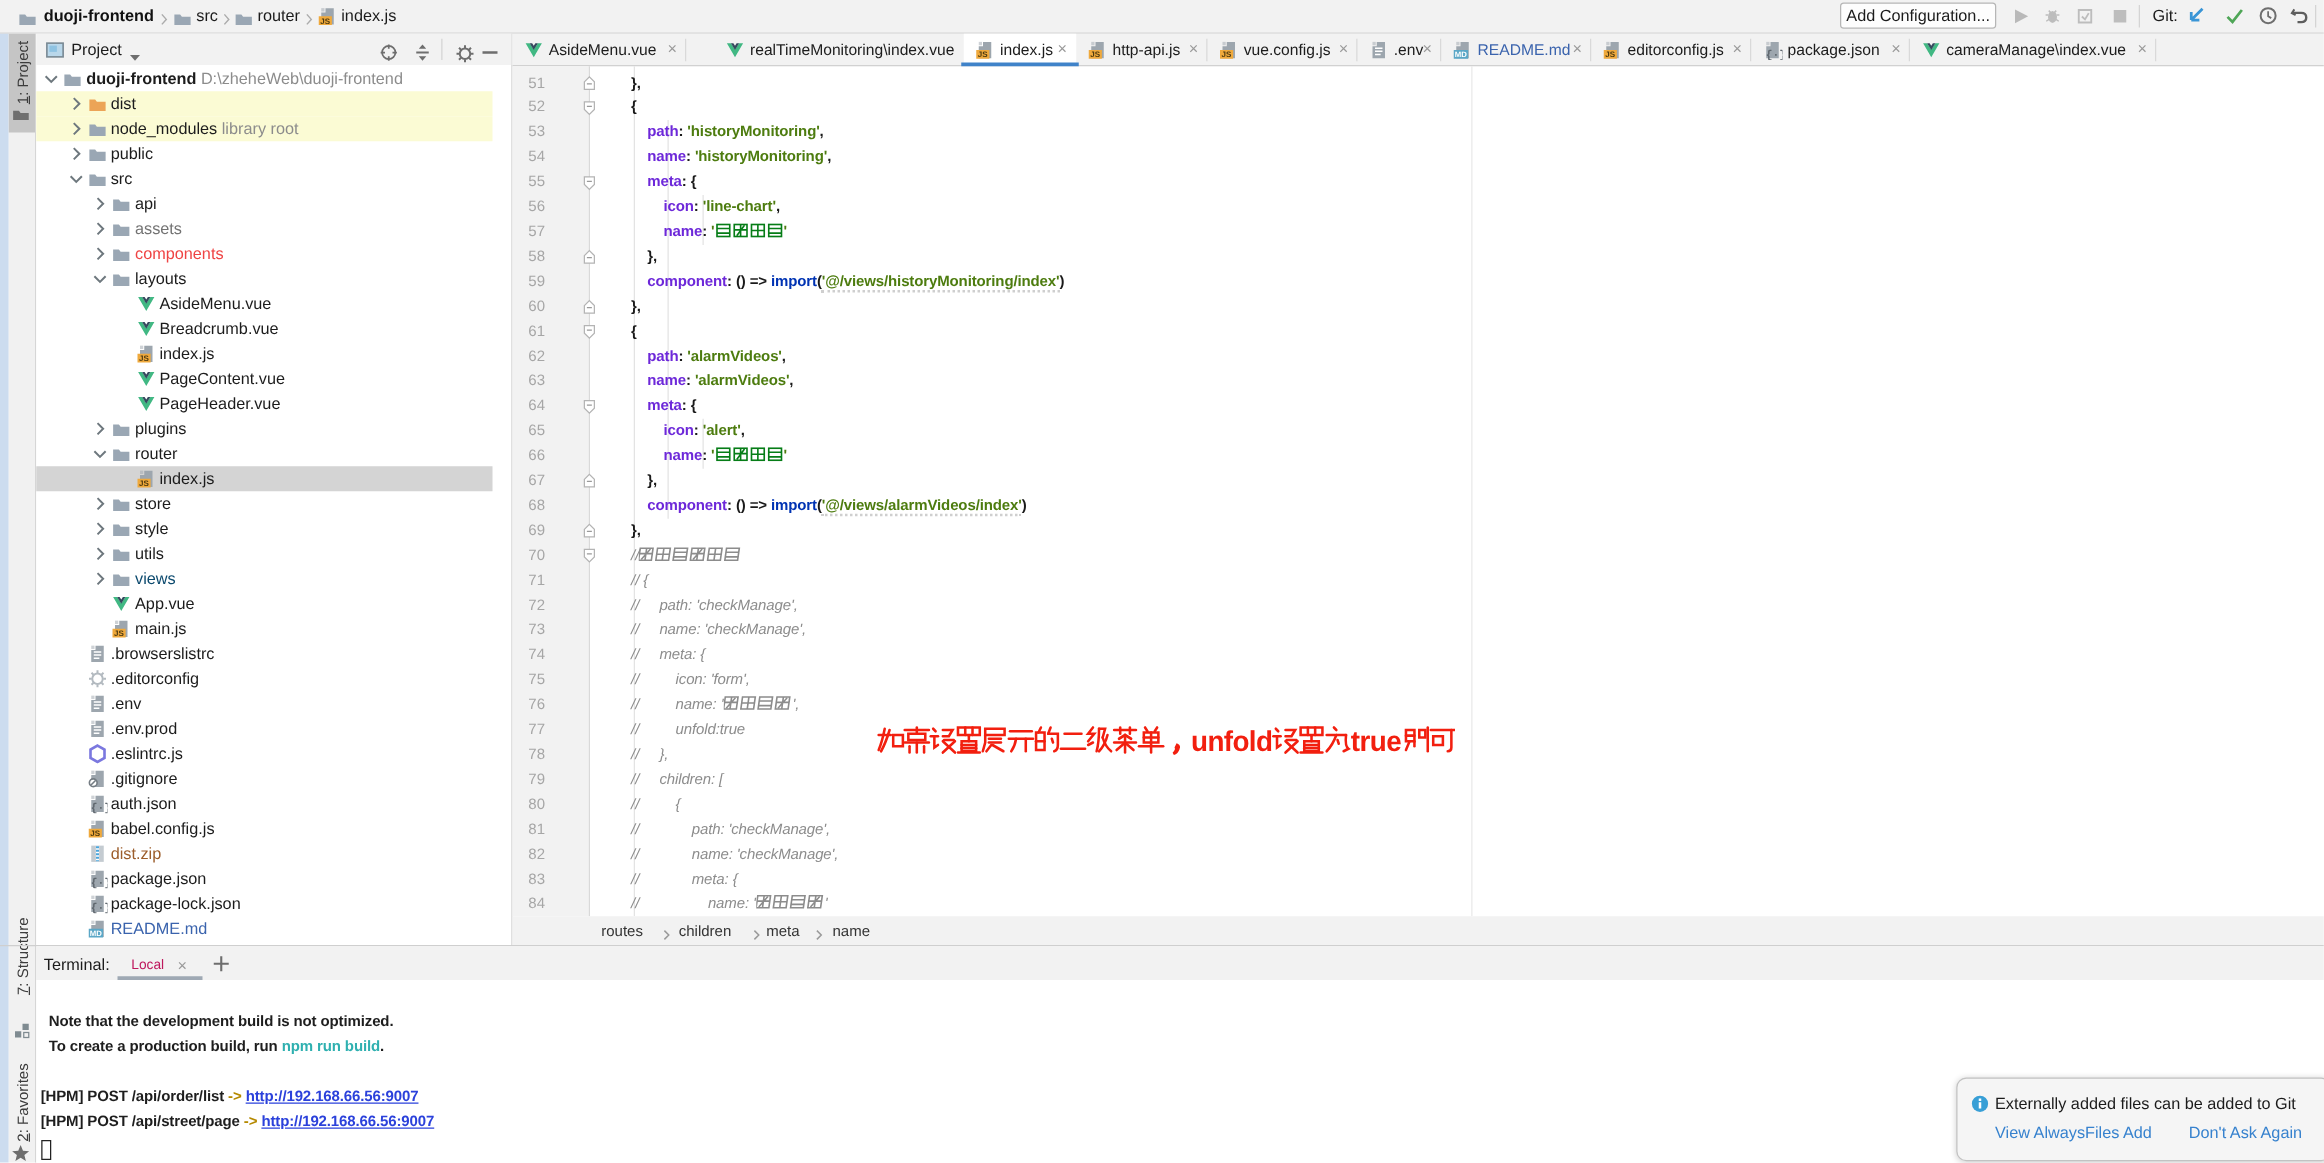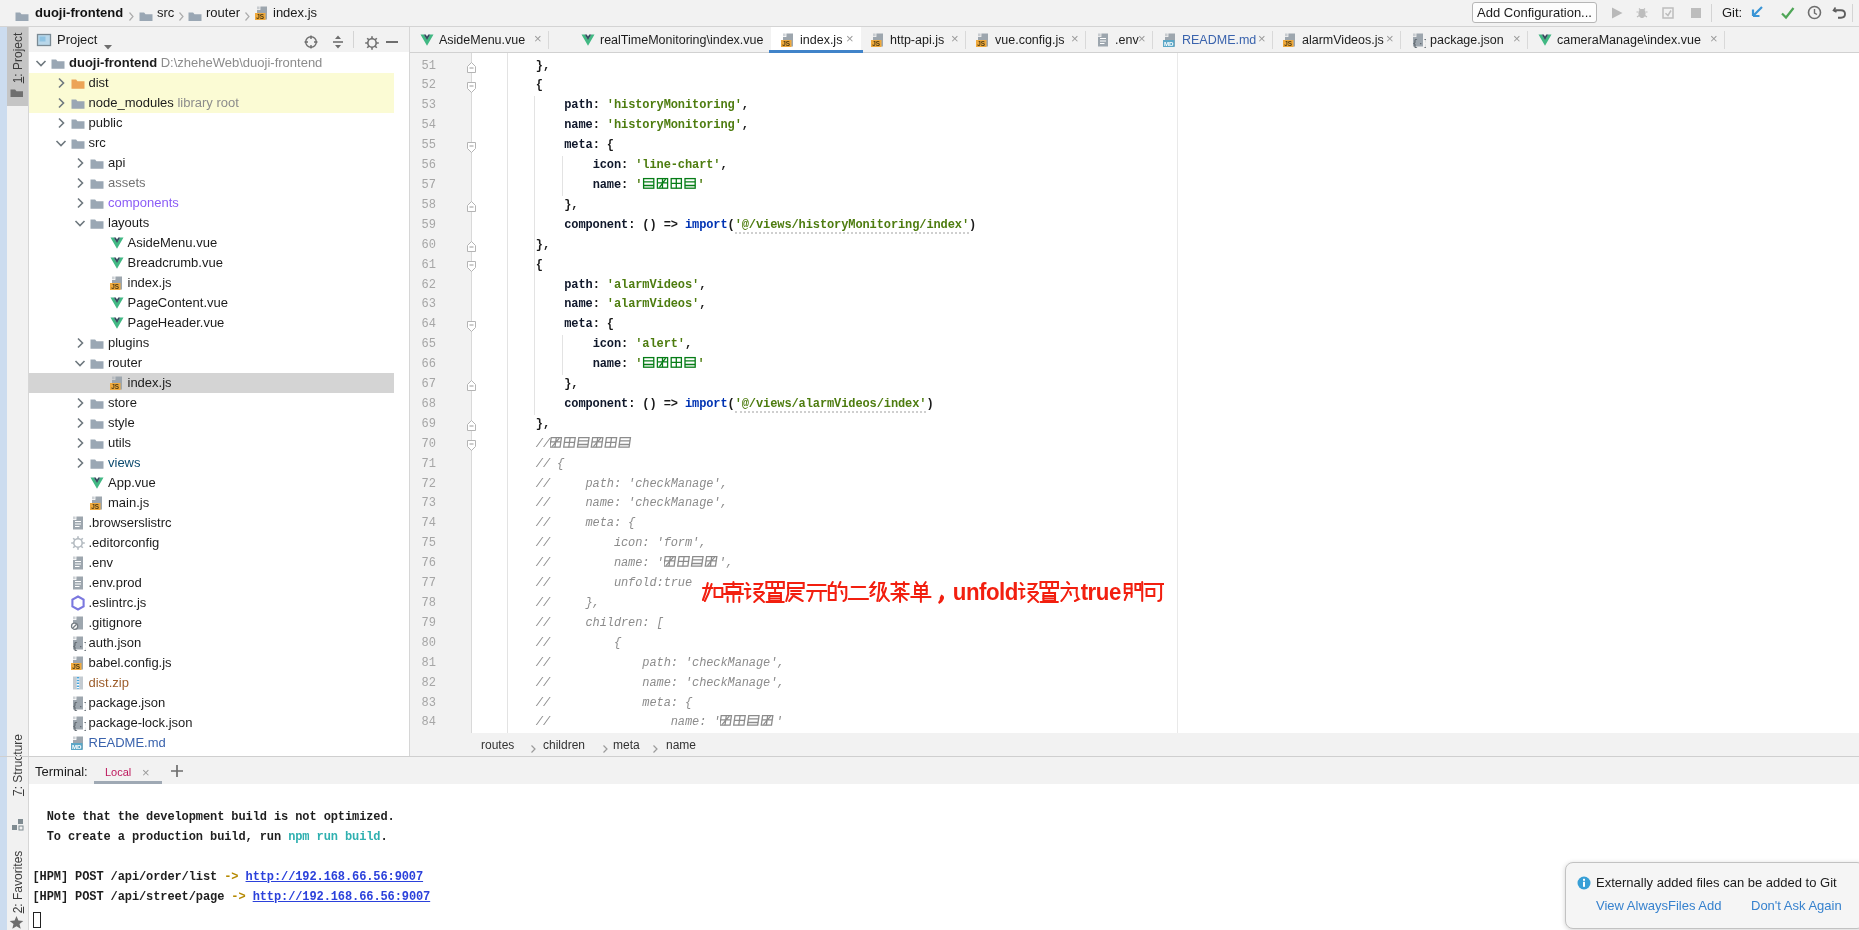--- a/index.html
+++ b/index.html
@@ -1,24 +1,24 @@
 <!DOCTYPE html>
 <html><head><meta charset="utf-8"><style>
 *{margin:0;padding:0;box-sizing:border-box}
 html,body{width:1859px;height:930px;overflow:hidden;background:#fff;
  font-family:"Liberation Sans",sans-serif;-webkit-font-smoothing:antialiased}
 .abs{position:absolute}
-pre{font-family:Liberation Mono, monospace;font-size:12px;letter-spacing:-0.1px}
+pre{font-family:Liberation Sans, sans-serif;font-size:12px;letter-spacing:-0.1px}
 .row{position:absolute;left:29px;width:365px;height:20px;font-size:13px;color:#1C1C1C;white-space:nowrap}
 .row .lbl{position:absolute;top:0;line-height:20px}
 .row svg{position:absolute;top:2px}
 .tab{position:absolute;top:27px;height:25px;font-size:12.5px;color:#1C1C1C;white-space:nowrap}
 .tab .tl{position:absolute;top:4.5px}
 .tx{position:absolute;top:7px;color:#9A9A9A;font-size:13px;line-height:10px}
-.k{color:#0f172a;font-weight:bold}
+.k{color:#6d28d9;font-weight:bold}
 .s{color:#4d7c0f;font-weight:bold}
 .i{color:#0033B3;font-weight:bold}
 .pl{color:#1A1A1A;font-weight:bold}
 .cm{color:#8C8C8C;font-style:italic;font-weight:normal}
 .wavy{border-bottom:2px dotted #CFCFCF}
 </style></head><body>
 <div class="abs" style="left:0;top:0;width:1859px;height:27px;background:#F2F2F2;border-bottom:1px solid #D4D4D4"></div>
 <div class="abs" style="left:14px;top:7px"><svg width="16" height="13" viewBox="0 0 16 13" style="">
       <path d="M1.5 4.5 h4.6 l1.4 1.8 h7 V13.7 H1.5 z" fill="#9AA7B4"></path>
     </svg></div>
@@ -185,21 +185,21 @@
     </svg>
     <div class="lbl" style="left:79.0px;color:#737373">assets</div>
   </div>
 <div class="row" style="top:193.0px">
     <svg width="16" height="16" viewBox="0 0 16 16" style="left:43.0px">
       <path d="M6 3.5 L10.5 8 6 12.5" fill="none" stroke="#6E787E" stroke-width="1.6"></path>
     </svg>
     <svg width="16" height="16" viewBox="0 0 16 16" style="left:60.0px">
       <path d="M1.5 4.5 h4.6 l1.4 1.8 h7 V13.7 H1.5 z" fill="#9AA7B4"></path>
     </svg>
-    <div class="lbl" style="left:79.0px;color:#8b5cf6">components</div>
+    <div class="lbl" style="left:79.0px;color:#ef4444">components</div>
   </div>
 <div class="row" style="top:213.0px">
     <svg width="16" height="16" viewBox="0 0 16 16" style="left:43.0px">
       <path d="M3.5 6 L8 10.5 12.5 6" fill="none" stroke="#6E787E" stroke-width="1.6"></path>
     </svg>
     <svg width="16" height="16" viewBox="0 0 16 16" style="left:60.0px">
       <path d="M1.5 4.5 h4.6 l1.4 1.8 h7 V13.7 H1.5 z" fill="#9AA7B4"></path>
     </svg>
     <div class="lbl" style="left:79.0px;color:#1C1C1C">layouts</div>
   </div>
@@ -490,21 +490,21 @@
     <div class="tx" style="left:105px">×</div>
     <div class="abs" style="left:119px;top:4px;width:1px;height:18px;background:#D9D9D9"></div>
   </div>
 <div class="tab" style="left:1273px;width:128px;">
     <svg width="16" height="16" viewBox="0 0 16 16" class="tl" style="left:9px">
       <path d="M6.4 1.5 H13 V14.5 H3 V5 H6.4 z" fill="#9DA6AE"></path>
       <rect x="3" y="1.5" width="2.6" height="2.7" fill="#9DA6AE" opacity="0.5"></rect>
       <rect x="1" y="8" width="10.5" height="7" fill="#EFA93C"></rect>
       <text x="6.2" y="13.9" font-family="Liberation Sans" font-size="6.4" font-weight="bold" fill="#4D3A10" text-anchor="middle">JS</text>
     </svg>
-    <div class="abs" style="left:29px;top:0;height:25px;line-height:26px;color:#1C1C1C">alarmVideos.js</div>
+    <div class="abs" style="left:29px;top:0;height:25px;line-height:26px;color:#1C1C1C">editorconfig.js</div>
     <div class="tx" style="left:113px">×</div>
     <div class="abs" style="left:127px;top:4px;width:1px;height:18px;background:#D9D9D9"></div>
   </div>
 <div class="tab" style="left:1401px;width:127px;">
     <svg width="16" height="16" viewBox="0 0 16 16" class="tl" style="left:9px">
       <path d="M6.4 1.5 H13 V14.5 H3 V5 H6.4 z" fill="#9DA6AE"></path>
       <rect x="3" y="1.5" width="2.6" height="2.7" fill="#9DA6AE" opacity="0.5"></rect>
       <text x="2.6" y="14.2" font-family="Liberation Mono" font-size="9" font-weight="bold" fill="#5F676E">{·}</text>
     </svg>
     <div class="abs" style="left:29px;top:0;height:25px;line-height:26px;color:#1C1C1C">package.json</div>

